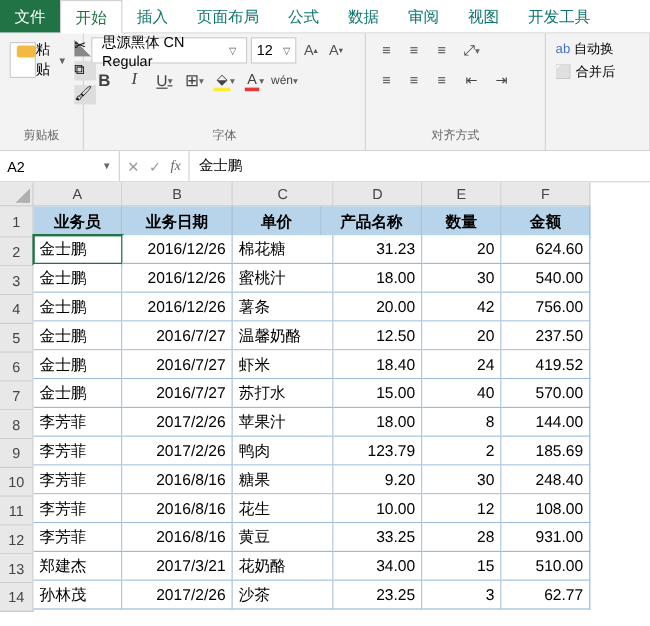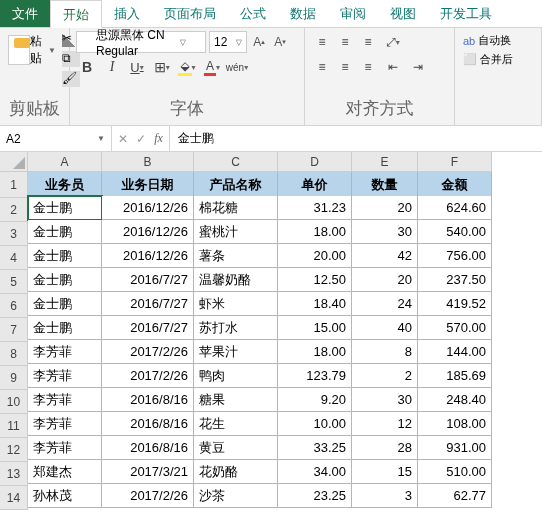--- a/index.html
+++ b/index.html
@@ -7,51 +7,51 @@
 
 
 .tabs { display: flex; background: #fff; border-bottom: 1px solid #d4d4d4; height: 28px; }
 .tab { padding: 5px 12px; color: #0f766e; cursor: pointer; font-size: 13px; }
 .tab.file { background: #217346; color: #fff; }
 .tab.active { background: #fff; border: 1px solid #d4d4d4; border-bottom: 1px solid #fff; margin-bottom: -1px; color: #217346; }
 
 
 .ribbon { display: flex; background: #f3f3f3; border-bottom: 1px solid #d4d4d4; height: 98px; }
 .group { border-right: 1px solid #d4d4d4; padding: 3px 6px; display: flex; flex-direction: column; justify-content: space-between; }
-.group-label { text-align: center; font-size: 17px; color: #666; padding: 2px 0; }
+.group-label { text-align: center; font-size: 10px; color: #666; padding: 2px 0; }
 .group-content { flex: 1; }
 
 .clipboard-group { width: 70px; }
 .font-group { width: 235px; }
 .align-group { width: 150px; }
 .rest-group { flex: 1; }
 
 .paste-btn { display: flex; flex-direction: row; align-items: center; padding: 2px; cursor: pointer; }
 .paste-icon { width: 28px; height: 30px; background: #fff; border: 1px solid #ccc; position: relative; }
 .paste-icon::before { content: ""; position: absolute; top: 2px; left: 5px; width: 16px; height: 10px; background: #f4b942; border-radius: 2px; }
 .clip-side { display: flex; flex-direction: column; gap: 4px; margin-left: 4px;}
 .small-ico { width: 18px; height: 16px; background: #ddd; cursor: pointer; }
 
 .row { display: flex; align-items: center; gap: 3px; margin-bottom: 3px; }
-.font-name { border: 1px solid #ccc; background: #fff; height: 22px; width: 130px; padding: 0 19px; font-size: 12px; display: flex; align-items: center; justify-content: space-between; cursor: pointer; }
+.font-name { border: 1px solid #ccc; background: #fff; height: 22px; width: 130px; padding: 0 8px; font-size: 12px; display: flex; align-items: center; justify-content: space-between; cursor: pointer; }
 .font-size { border: 1px solid #ccc; background: #fff; height: 22px; width: 38px; padding: 0 4px; font-size: 12px; display: flex; align-items: center; justify-content: space-between; cursor: pointer; }
 .aa-btn { width: 18px; height: 18px; cursor: pointer; color: #555; display: flex; align-items: center; justify-content: center; }
 .tbtn { width: 22px; height: 22px; cursor: pointer; display: flex; align-items: center; justify-content: center; color: #444; border: 1px solid transparent; }
 .bold { font-weight: bold; font-size: 14px; }
 .italic { font-style: italic; font-family: serif; font-size: 14px; }
 .underline { text-decoration: underline; font-size: 13px; }
 .color-bar { border-bottom: 3px solid; padding: 0 2px; font-size: 12px; }
 
 .align-grid { display: grid; grid-template-columns: repeat(3, 22px); gap: 1px; }
 .wrap-btn { display: flex; align-items: center; font-size: 11px; cursor: pointer; padding: 2px; gap: 3px; }
 .chevron { font-size: 8px; color: #666; }
 
 
 .formula-bar { display: flex; align-items: center; border-bottom: 1px solid #d4d4d4; height: 26px; background: #fff; }
-.name-box { width: 112px; border-right: 1px solid #d4d4d4; padding: 0 6px; height: 100%; display: flex; align-items: center; justify-content: space-between; }
+.name-box { width: 100px; border-right: 1px solid #d4d4d4; padding: 0 6px; height: 100%; display: flex; align-items: center; justify-content: space-between; }
 .fx-btns { display: flex; align-items: center; padding: 0 6px; gap: 8px; color: #999; border-right: 1px solid #d4d4d4; height: 100%; }
 .fx-btn { cursor: pointer; font-size: 12px; }
 .fx-label { font-style: italic; font-family: serif; color: #666; }
 .formula-val { padding: 0 8px; flex: 1; }
 
 
 .sheet { display: flex; }
 .corner { width: 28px; height: 20px; background: #e8e8e8; border-right: 1px solid #ccc; border-bottom: 1px solid #ccc; position: relative; }
 .corner::after { content: ""; position: absolute; right: 2px; bottom: 2px; border: 6px solid transparent; border-right-color: #b0b0b0; border-bottom-color: #b0b0b0; }
 .col-headers { display: flex; }
@@ -214,22 +214,22 @@
         <div class="col-h cw-B">B</div>
         <div class="col-h cw-C">C</div>
         <div class="col-h cw-D">D</div>
         <div class="col-h cw-E">E</div>
         <div class="col-h cw-F">F</div>
       </div>
     <div class="grid-body" id="grid-body">
         <div class="data-row header-row hdr-row">
           <div class="cell cw-A">业务员</div>
           <div class="cell cw-B">业务日期</div>
+          <div class="cell cw-D">单价</div>
           <div class="cell cw-C">产品名称</div>
-          <div class="cell cw-D">单价</div>
           <div class="cell cw-E">数量</div>
           <div class="cell cw-F">金额</div>
         </div>
         <div class="data-row">
           <div class="cell cw-A active-cell">金士鹏</div>
           <div class="cell cw-B num">2016/12/26</div>
           <div class="cell cw-C">棉花糖</div>
           <div class="cell cw-D num">31.23</div>
           <div class="cell cw-E num">20</div>
           <div class="cell cw-F num">624.60</div>

